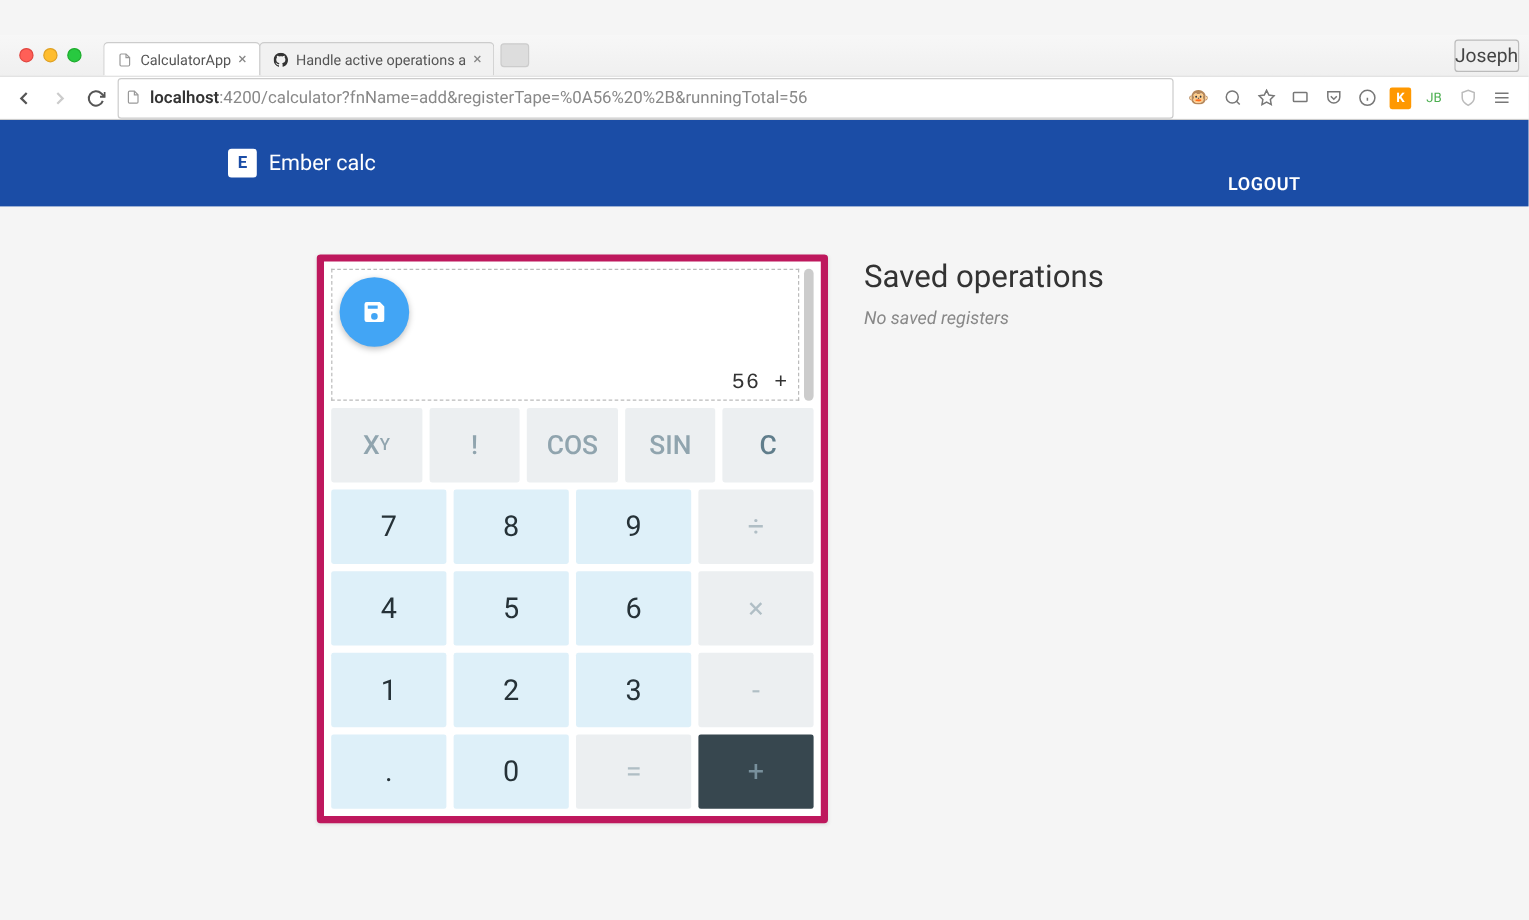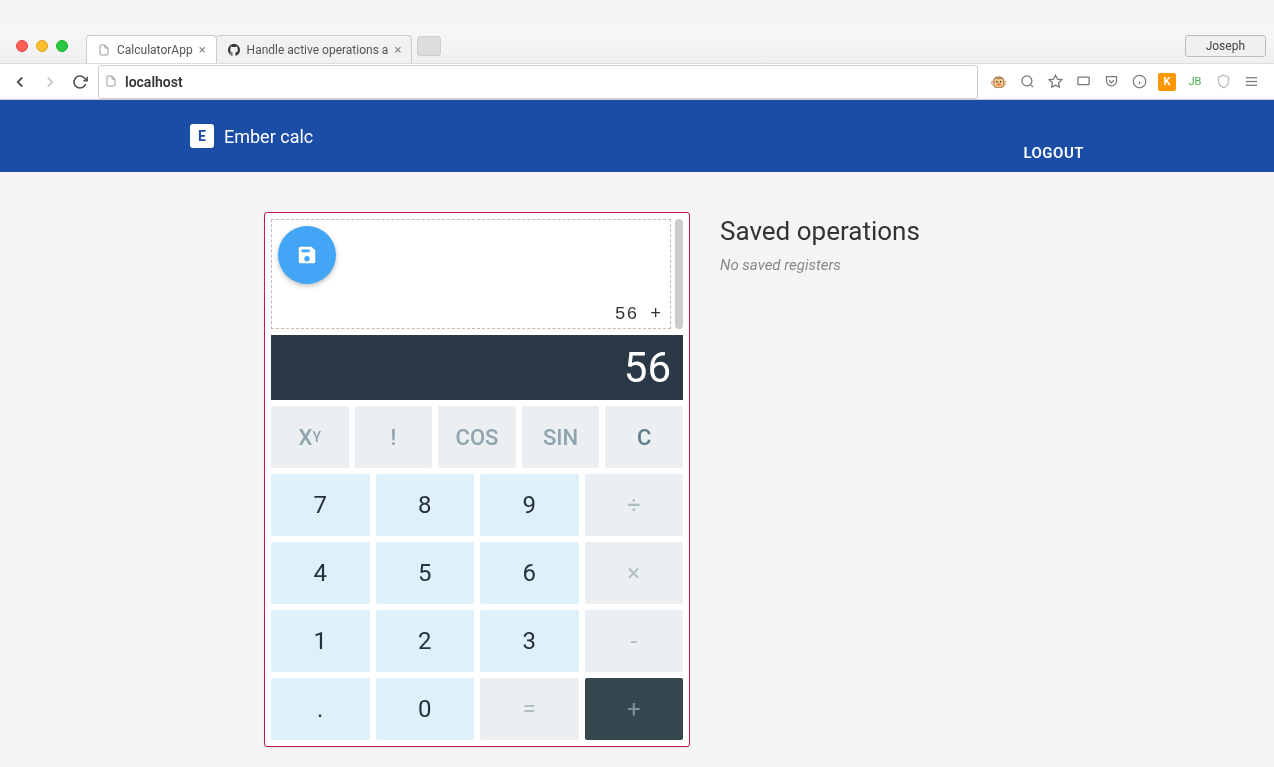--- a/index.html
+++ b/index.html
@@ -13,42 +13,42 @@
     .tl.red { background: #ff5f57; border: 0.5px solid #e14640; }
     .tl.yellow { background: #ffbd2e; border: 0.5px solid #dfa123; }
     .tl.green { background: #28c940; border: 0.5px solid #1dac2c; }
     .tabs { display: flex; align-items: flex-end; margin-left: 10px; height: 100%; }
     .tab { display: flex; align-items: center; gap: 6px; height: 28px; padding: 0 10px; font-size: 12px; color: #555; background: #f1f1f1; border: 1px solid #ccc; border-bottom: none; border-top-left-radius: 4px; border-top-right-radius: 4px; margin-right: -1px; max-width: 200px; }
     .tab.active { background: #fff; }
     .tab .favicon { width: 14px; height: 14px; display: flex; align-items: center; justify-content: center; font-size: 11px; color: #888; }
     .tab .title { white-space: nowrap; overflow: hidden; text-overflow: ellipsis; flex: 1; }
     .tab .close-x { color: #888; font-size: 13px; cursor: pointer; }
     .new-tab { width: 24px; height: 20px; background: #ddd; border: 1px solid #ccc; border-radius: 3px; margin-left: 6px; align-self: center; }
-    .profile-btn { margin-left: auto; margin-right: 8px; padding: 3px 20px; font-size: 12px; background: #f0f0f0; border: 1px solid #bbb; border-radius: 3px; color: #444; }
+    .profile-btn { margin-left: auto; margin-right: 8px; padding: 3px 0; font-size: 16px; background: #f0f0f0; border: 1px solid #bbb; border-radius: 3px; color: #444; }
 
     .toolbar { display: flex; align-items: center; height: 36px; padding: 0 8px; gap: 6px; background: #fff; border-top: 1px solid #ddd; }
     .nav-btn { width: 24px; height: 24px; display: flex; align-items: center; justify-content: center; color: #555; cursor: pointer; }
     .nav-btn.disabled { color: #bbb; cursor: default; }
     .url-bar { flex: 1; display: flex; align-items: center; height: 26px; border: 1px solid #ccc; border-radius: 3px; background: #fff; padding: 16px 6px; font-size: 14px; color: #333; }
     .url-bar .page-icon { width: 14px; height: 14px; margin-right: 6px; color: #999; font-size: 11px; }
     .url-host { color: #333; font-weight: 600; }
     .url-rest { color: #888; }
     .toolbar-icons { display: flex; gap: 10px; align-items: center; padding: 0 6px; }
     .toolbar-icons span { width: 18px; height: 18px; display: flex; align-items: center; justify-content: center; color: #777; font-size: 14px; }
 
     
     .content-scroll { height: calc(767px - 70px); overflow-y: auto; background: #f5f5f5; }
     .app-header { background: #1b4da6; height: 72px; display: flex; align-items: center; padding: 0 190px; color: #fff; }
     .logo-box { width: 24px; height: 24px; background: #fff; color: #1b4da6; border-radius: 3px; font-weight: 700; display: flex; align-items: center; justify-content: center; font-size: 14px; margin-right: 10px; }
     .app-title { font-size: 18px; font-weight: 400; }
     .logout { margin-left: auto; font-size: 15px; font-weight: 600; letter-spacing: 0.5px; cursor: pointer; margin-top: 34px; }
 
     .main { display: flex; padding: 40px 0 40px 264px; gap: 30px; align-items: flex-start; }
 
-    .calc { width: 426px; background: #fff; border: 1px solid #be185d; border-radius: 3px; padding: 6px; box-shadow: 0 1px 3px rgba(0,0,0,0.08); }
+    .calc { width: 426px; background: #fff; border: 6px solid #be185d; border-radius: 3px; padding: 6px; box-shadow: 0 1px 3px rgba(0,0,0,0.08); }
     .tape-wrap { display: flex; gap: 4px; }
     .tape { flex: 1; border: 1px dashed #bbb; height: 110px; background: #fff; position: relative; }
     .save-fab { position: absolute; top: 6px; left: 6px; width: 58px; height: 58px; border-radius: 50%; background: #42a5f5; display: flex; align-items: center; justify-content: center; box-shadow: 0 2px 5px rgba(0,0,0,0.25); cursor: pointer; }
     .save-fab svg { width: 22px; height: 22px; fill: #fff; }
     .tape-text { position: absolute; bottom: 4px; right: 8px; font-family: "Courier New", monospace; font-size: 18px; color: #333; letter-spacing: 1px; }
     .tape-scroll { width: 8px; background: #ccc; border-radius: 4px; }
 
     .display { background: #2b3947; color: #fff; font-size: 42px; text-align: right; padding: 8px 12px; margin-top: 6px; font-weight: 400; }
 
     .func-row, .num-row { display: grid; gap: 6px; margin-top: 6px; }
@@ -123,20 +123,21 @@
         </svg>
     </div>
     <div class="url-bar">
       <span class="page-icon">
         <svg viewBox="0 0 24 24" width="12" height="12" fill="none" stroke="#999" stroke-width="2">
             <path d="M14 2H6a2 2 0 0 0-2 2v16a2 2 0 0 0 2 2h12a2 2 0 0 0 2-2V8z"></path>
             <polyline points="14 2 14 8 20 8"></polyline>
           </svg>
       </span>
       <span class="url-host">localhost</span>
+      <span class="url-rest">:4200/calculator?fnName=add&amp;registerTape=%0A56%20%2B&amp;runningTotal=56</span>
     </div>
     <div class="toolbar-icons">
       <span>🐵</span>
       <span>
         <svg width="15" height="15" viewBox="0 0 24 24" fill="none" stroke="#777" stroke-width="2">
             <circle cx="11" cy="11" r="8"></circle>
             <line x1="21" y1="21" x2="16.65" y2="16.65"></line>
           </svg>
       </span>
       <span>
@@ -194,21 +195,20 @@
           <div class="save-fab">
             <svg viewBox="0 0 24 24">
                 <path d="M17 3H5a2 2 0 0 0-2 2v14a2 2 0 0 0 2 2h14a2 2 0 0 0 2-2V7l-4-4zM12 19a3 3 0 1 1 0-6 3 3 0 0 1 0 6zm3-10H6V6h9v3z"></path>
               </svg>
           </div>
           <div class="tape-text">56 +</div>
         </div>
         <div class="tape-scroll"></div>
       </div>
 
-      <div class="display">56</div>
 
       <div class="func-row">
         <div class="btn func">X<sup>Y</sup></div>
         <div class="btn func">!</div>
         <div class="btn func">COS</div>
         <div class="btn func">SIN</div>
         <div class="btn func clear">C</div>
       </div>
 
       <div class="num-row">

